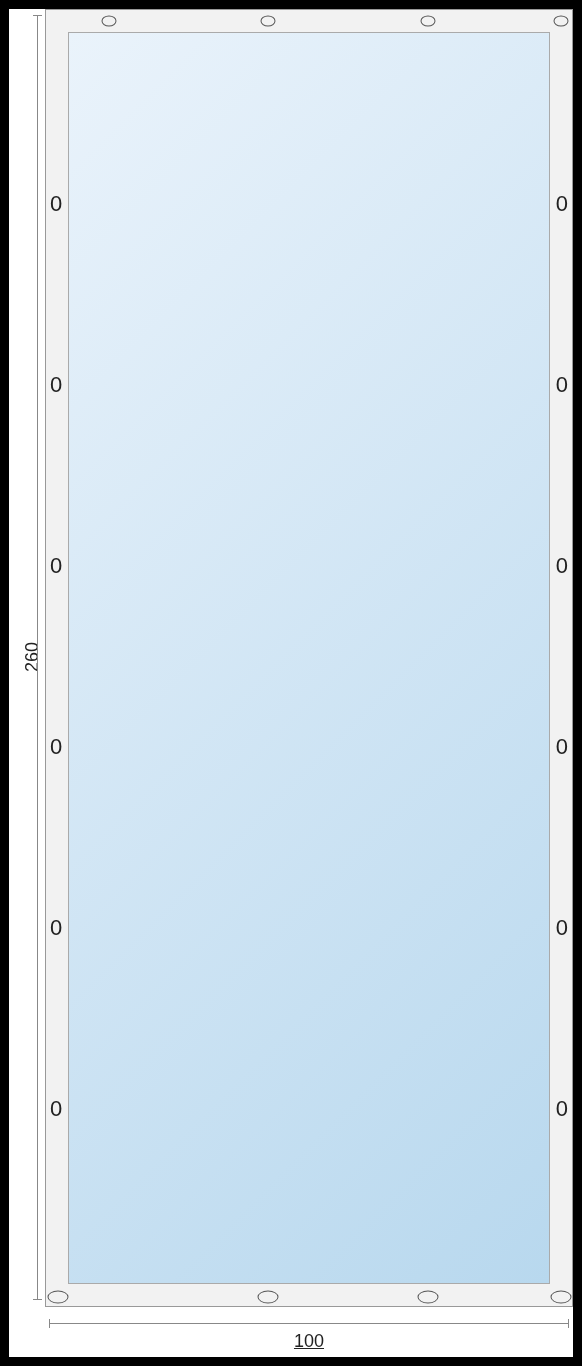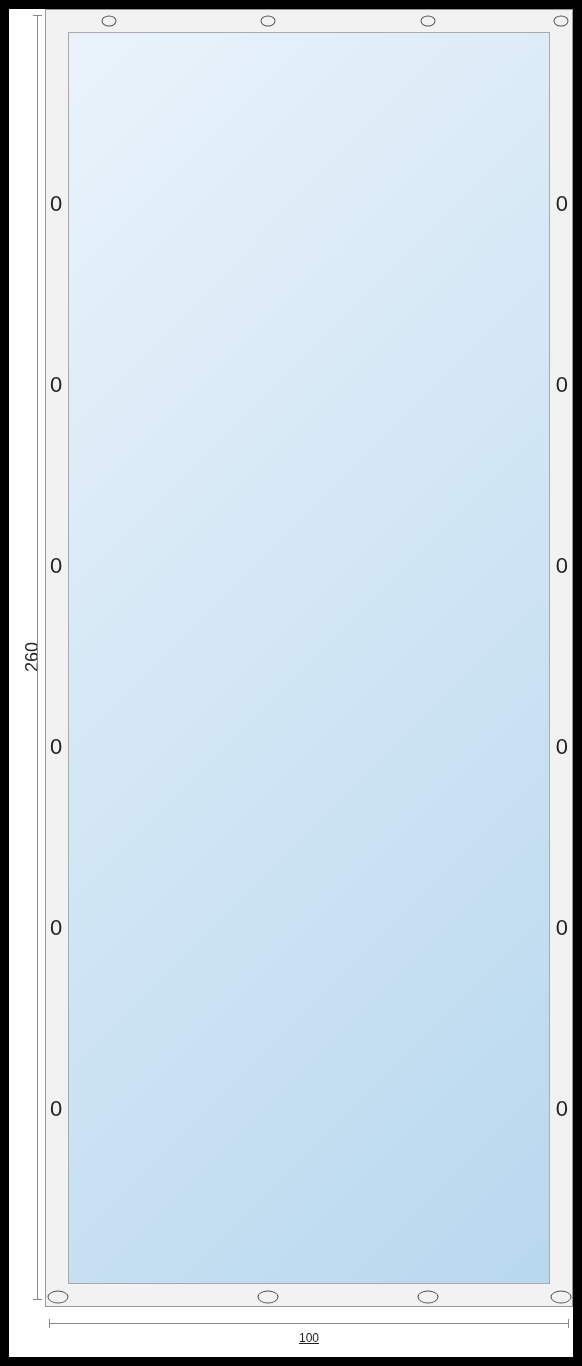--- a/index.html
+++ b/index.html
@@ -58,21 +58,21 @@
       left: 36px;
       top: 1298px;
       width: 528px;
       height: 50px;
     }
     .width-dim-label {
       position: absolute;
       left: 50%;
       top: 24px;
       transform: translateX(-50%);
-      font-size: 12px;
+      font-size: 18px;
       color: #222;
       text-decoration: underline;
     }
     .width-dim-line {
       position: absolute;
       left: 4px;
       top: 16px;
       width: 520px;
       height: 1px;
       background: #888;

